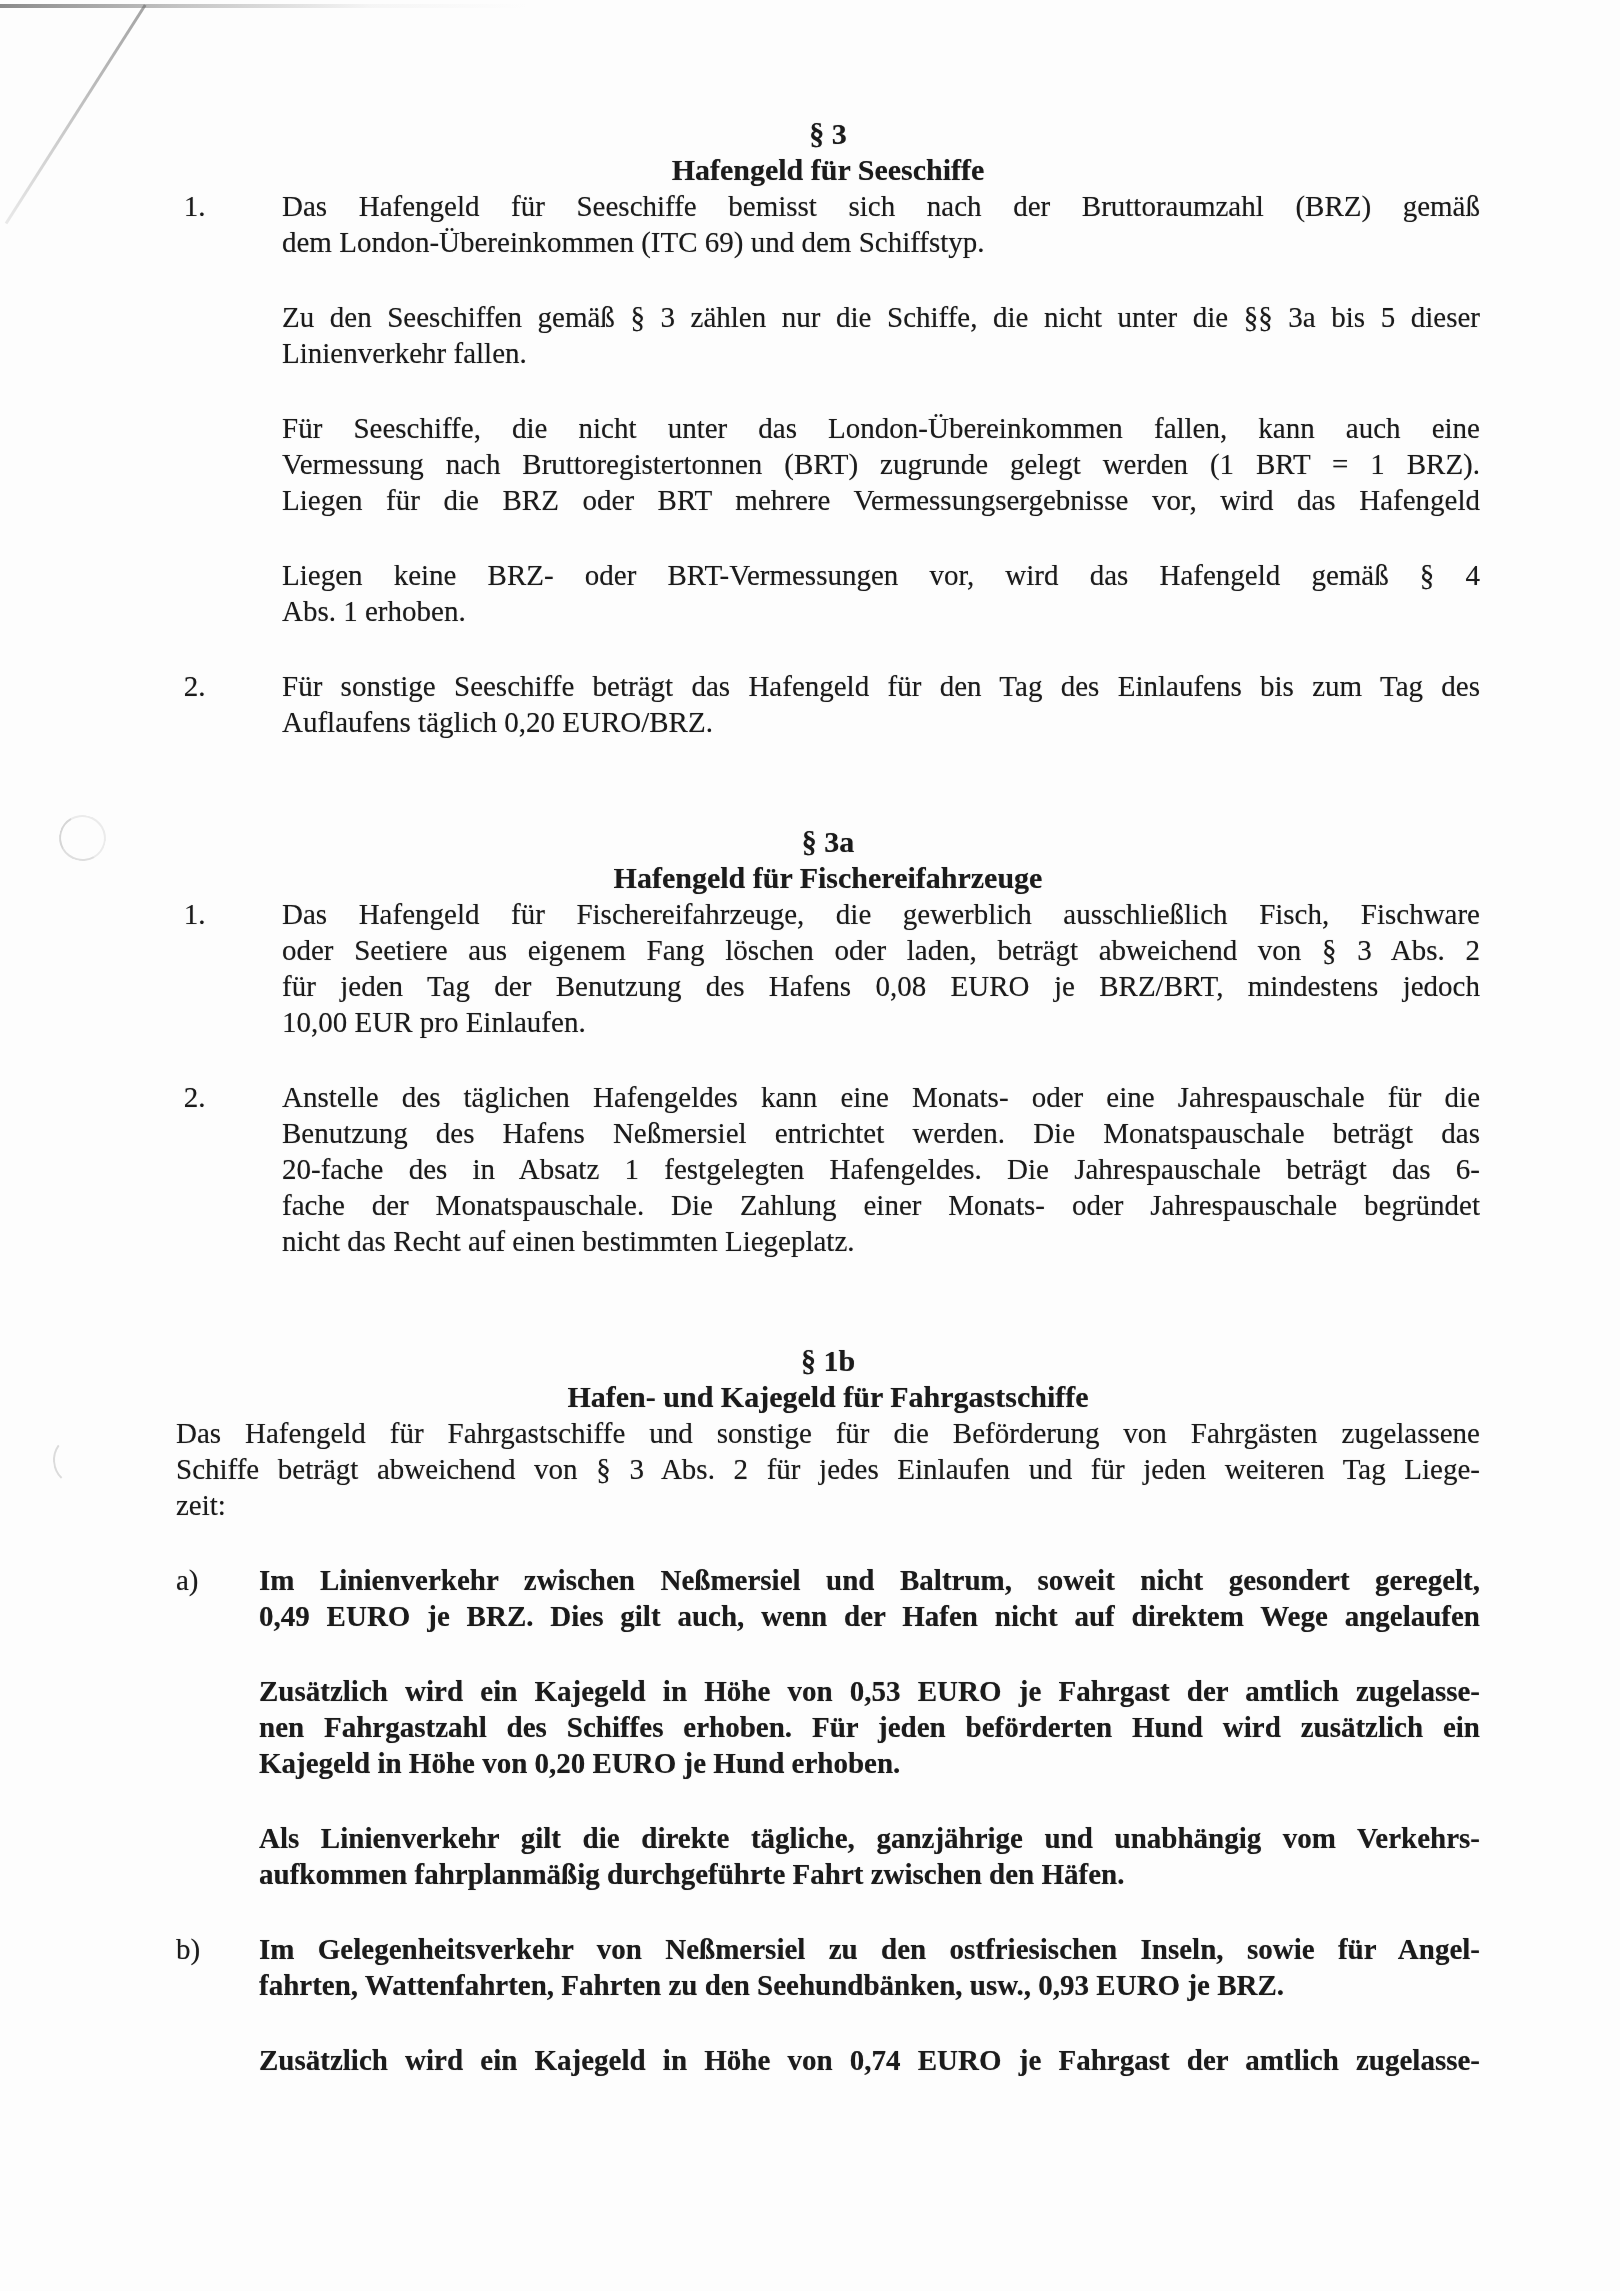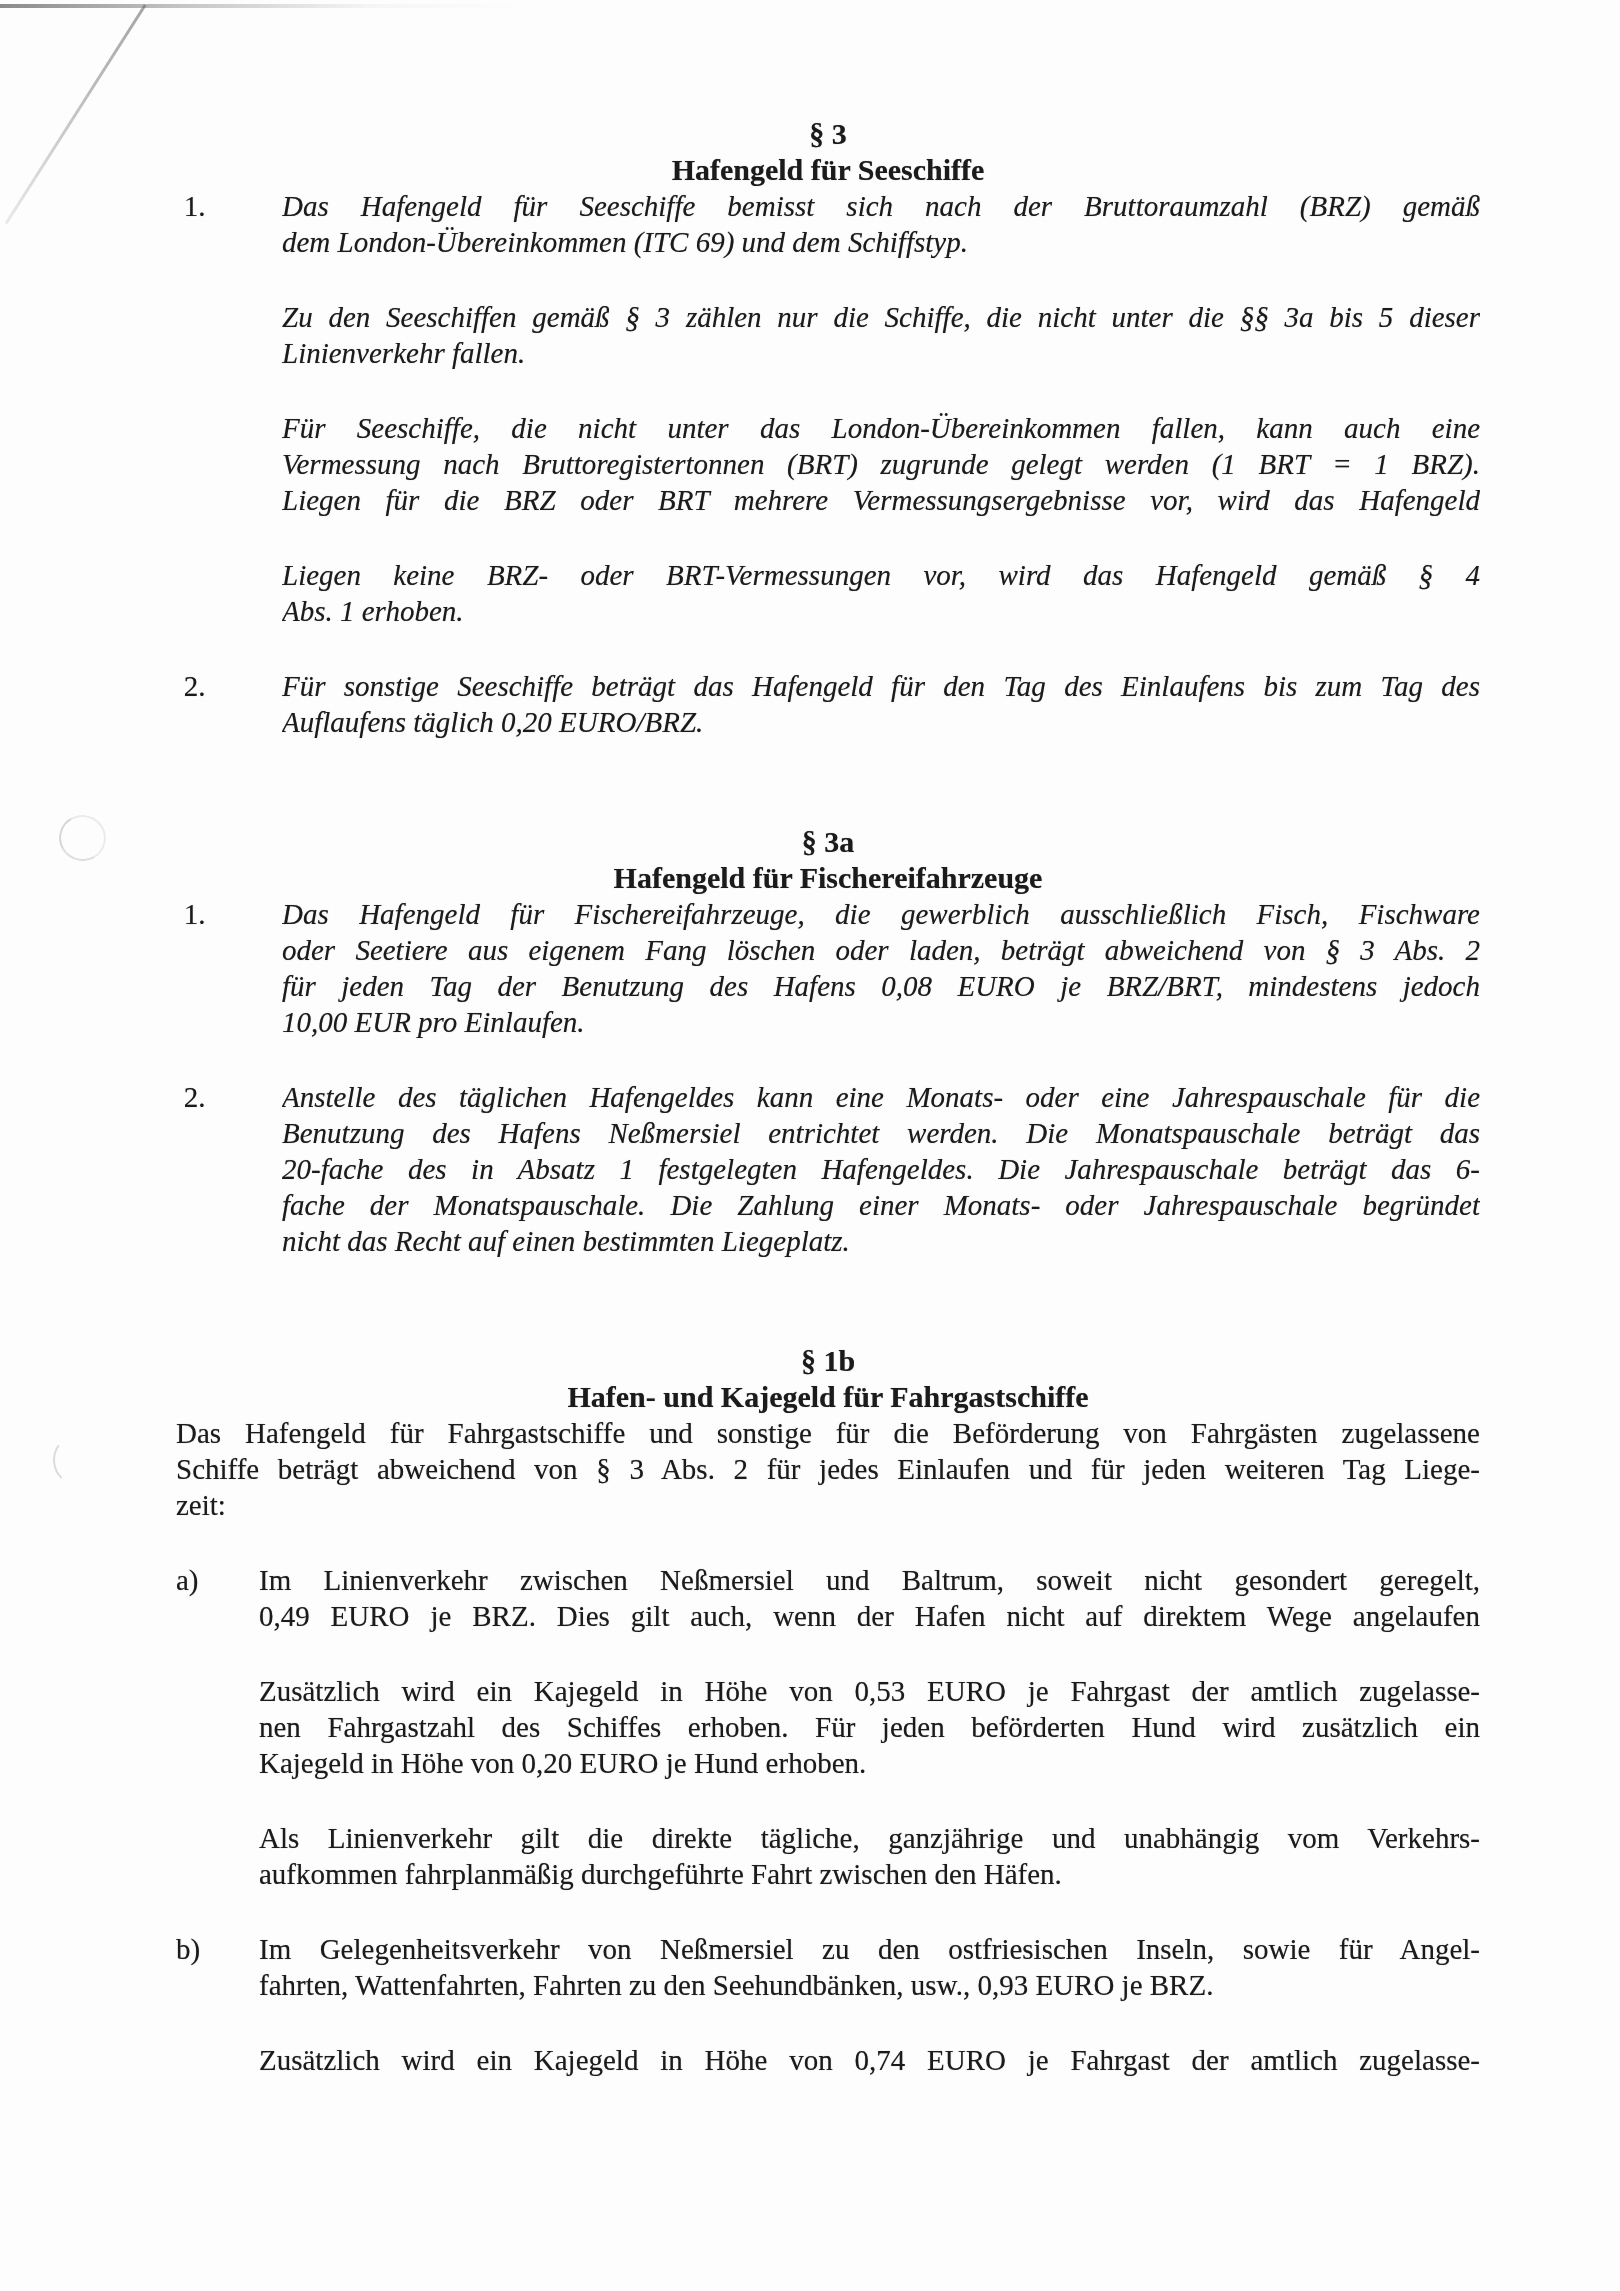--- a/index.html
+++ b/index.html
@@ -45,23 +45,23 @@
     text-align-last: justify;
   }
   .line.end {
     text-align: center;
     text-align-last: left;
   }
 
   .item { position: relative; }
   .item .marker { position: absolute; top: 0; }
   .item-n .marker { left: 7.8px; }
-  .item-n .body { padding-left: 106px; font-style: italic; }
+  .item-n .body { padding-left: 106px; }
   .item-l .marker { left: 0; }
-  .item-l .body { padding-left: 83px; }
+  .item-l .body { padding-left: 83px; font-weight: bold; }
 
   
   .art { position: absolute; pointer-events: none; }
   .art-topline {
     left: 0; top: 3.9px; width: 529px; height: 3.9px;
     background: linear-gradient(to right,
       rgba(100,100,100,0.75), rgba(130,130,130,0.45) 35%,
       rgba(190,190,190,0.12) 70%, rgba(255,255,255,0));
   }
   .art-diag {

